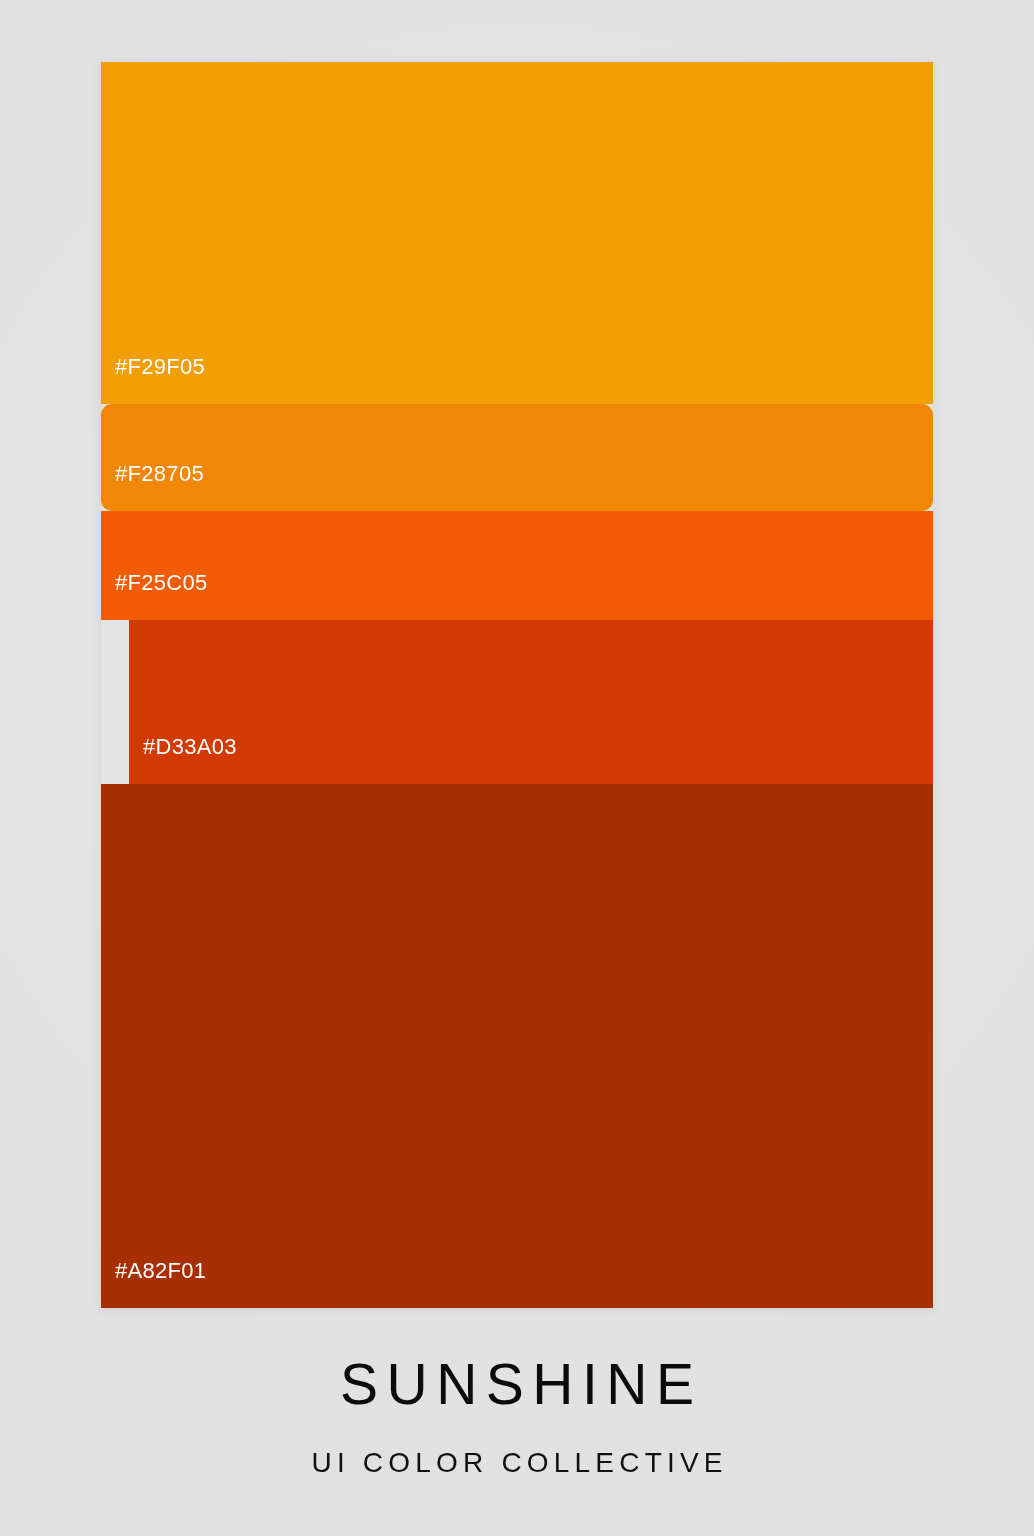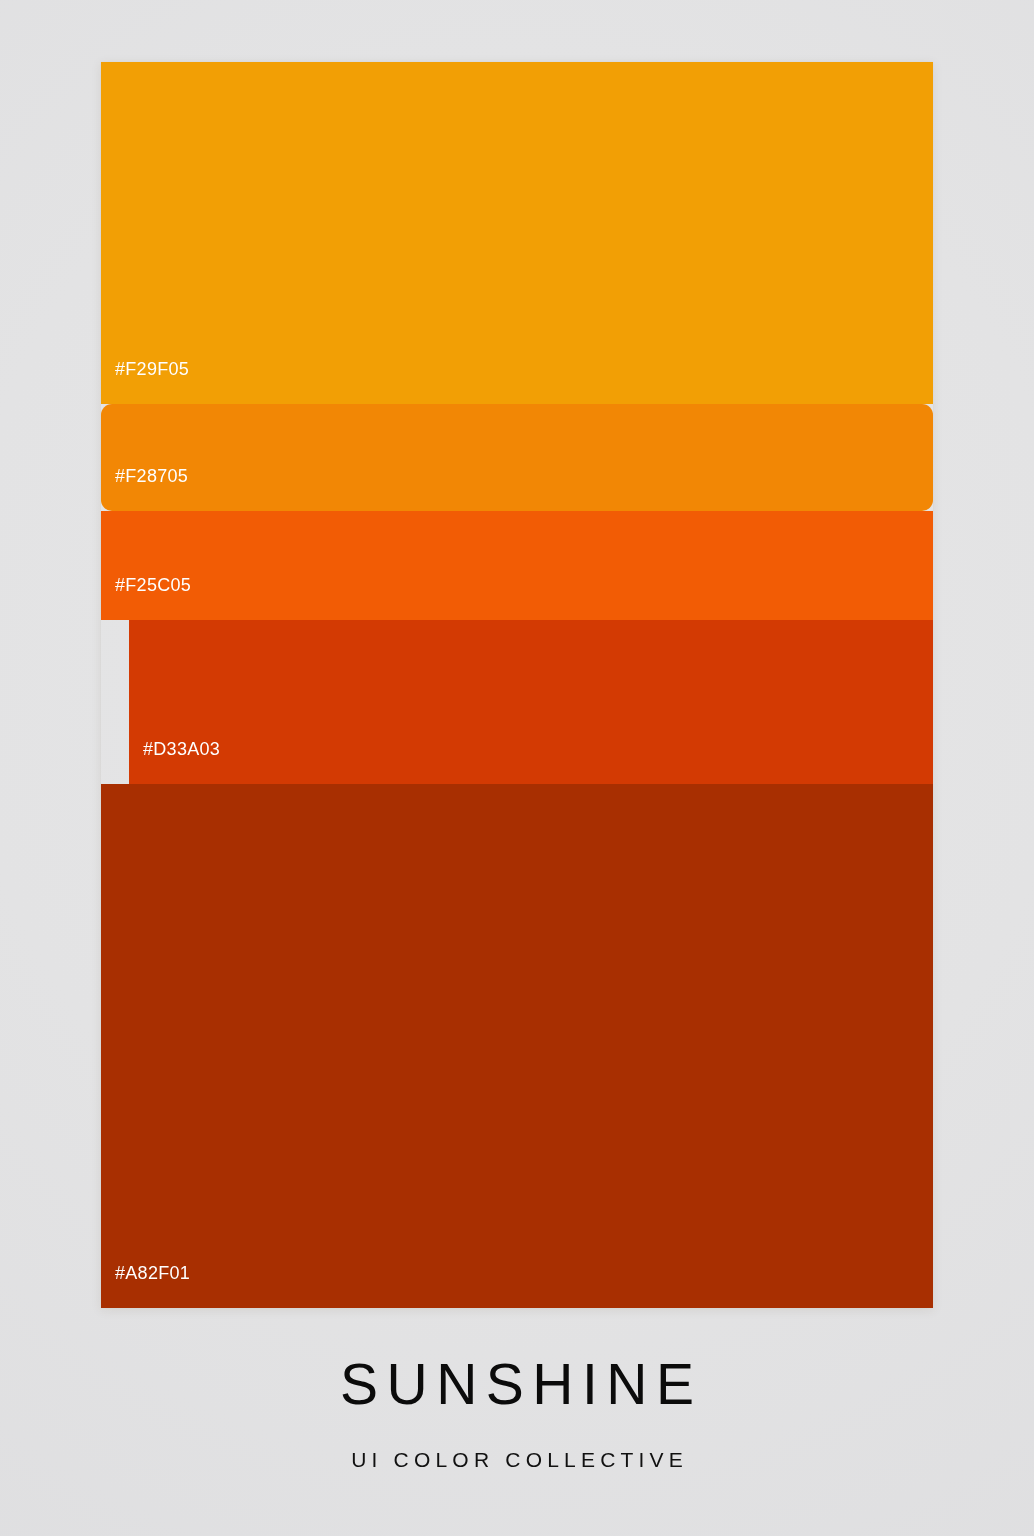--- a/index.html
+++ b/index.html
@@ -43,21 +43,21 @@
     width: 100%;
     box-sizing: border-box;
     display: flex;
     align-items: flex-end;
   }
 
   .swatch-label {
     display: block;
     color: #ffffff;
     font-family: "Liberation Sans", sans-serif;
-    font-size: 18px;
+    font-size: 22px;
     font-weight: 400;
     letter-spacing: 0.3px;
     line-height: 1;
     padding-left: 14px;
     padding-bottom: 26px;
     white-space: nowrap;
     text-shadow: 0 0 1px rgba(0,0,0,0.04);
   }
 
   
@@ -80,21 +80,21 @@
     line-height: 1;
     text-indent: 8.5px;
     white-space: nowrap;
   }
 
   .poster-subtitle {
     margin: 0;
     padding-top: 36px;
     color: #111111;
     font-family: "Liberation Sans", sans-serif;
-    font-size: 21px;
+    font-size: 28px;
     font-weight: 400;
     letter-spacing: 5.2px;
     line-height: 1;
     text-indent: 5.2px;
     white-space: nowrap;
   }
 </style>
 </head>
 <body>
 

